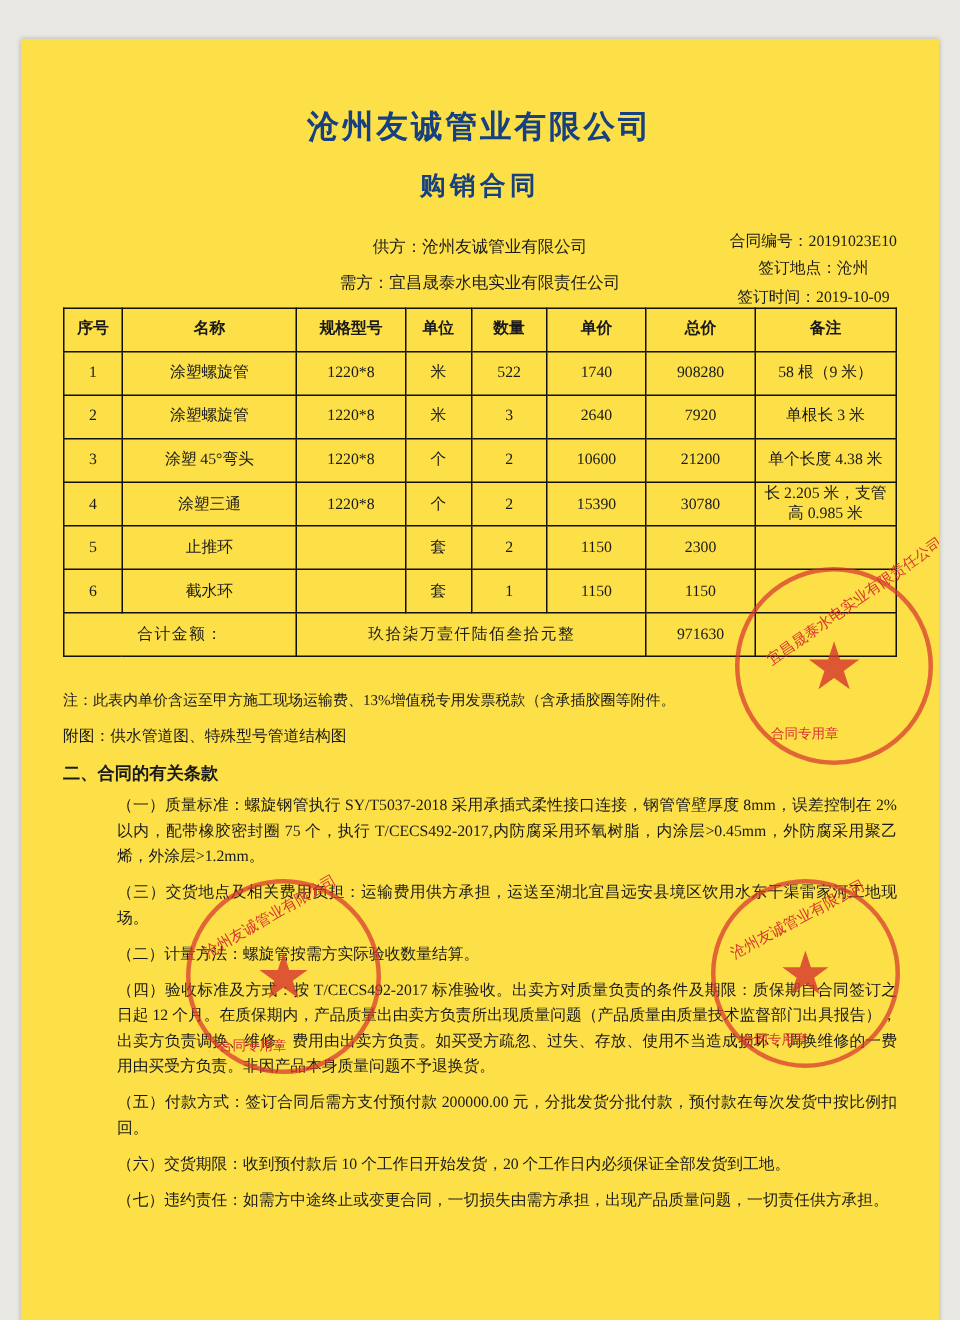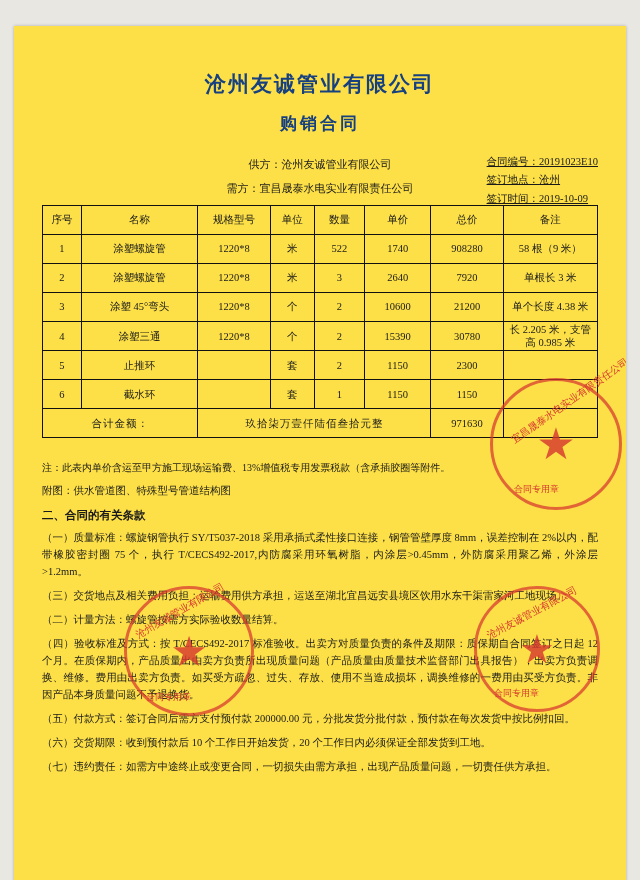--- a/index.html
+++ b/index.html
@@ -36,54 +36,53 @@
     color:#16407f;
     margin-top:14px;
     font-family:Liberation Mono, monospace;
   }
 
   .parties{margin-top:22px;font-size:11px;position:relative;}
   .party-row{margin-bottom:9px;text-align:center;}
   .meta{
     position:absolute;right:0;top:-4px;
     font-size:10.5px;line-height:1.75;
-    text-align:left;
-    text-decoration:underline;
+    text-align:center;
   }
 
   .sec-head{
     font-size:11.5px;font-weight:bold;margin-top:10px;margin-bottom:5px;
   }
 
   table.main{
     border-collapse:collapse;
     width:100%;
     font-size:10.5px;
     table-layout:fixed;
   }
   table.main th,table.main td{
     border:1px solid #111;
     text-align:center;
     height:26px;
     padding:1px 2px;
     line-height:1.25;
   }
-  table.main th{font-weight:normal;}
+  table.main th{font-weight:bold;}
   col.c1{width:7%} col.c2{width:21%} col.c3{width:13%}
   col.c4{width:8%} col.c5{width:9%} col.c6{width:12%}
   col.c7{width:13%} col.c8{width:17%}
   td.total-label{letter-spacing:1px;}
   td.amount-words{letter-spacing:1px;}
 
   .note{font-size:10px;margin-top:22px;line-height:1.5;}
   .attach{font-size:10.5px;margin-top:9px;}
 
   .clause-head{font-size:11.5px;font-weight:bold;margin-top:10px;}
   .clauses{font-size:10.5px;margin-top:6px;}
-  .clause{margin-bottom:7px;line-height:1.62;text-align:justify;}
+  .clause{margin-bottom:7px;line-height:1.62;text-align:justify;margin-left:36px;}
 
   
   .seal{position:absolute;pointer-events:none;}
   .seal .ring{
     position:absolute;left:0;top:0;width:100%;height:100%;
     border:3px solid #d7362f;border-radius:50%;
     box-sizing:border-box;opacity:.72;
   }
   .seal .star{
     position:absolute;left:50%;top:50%;

